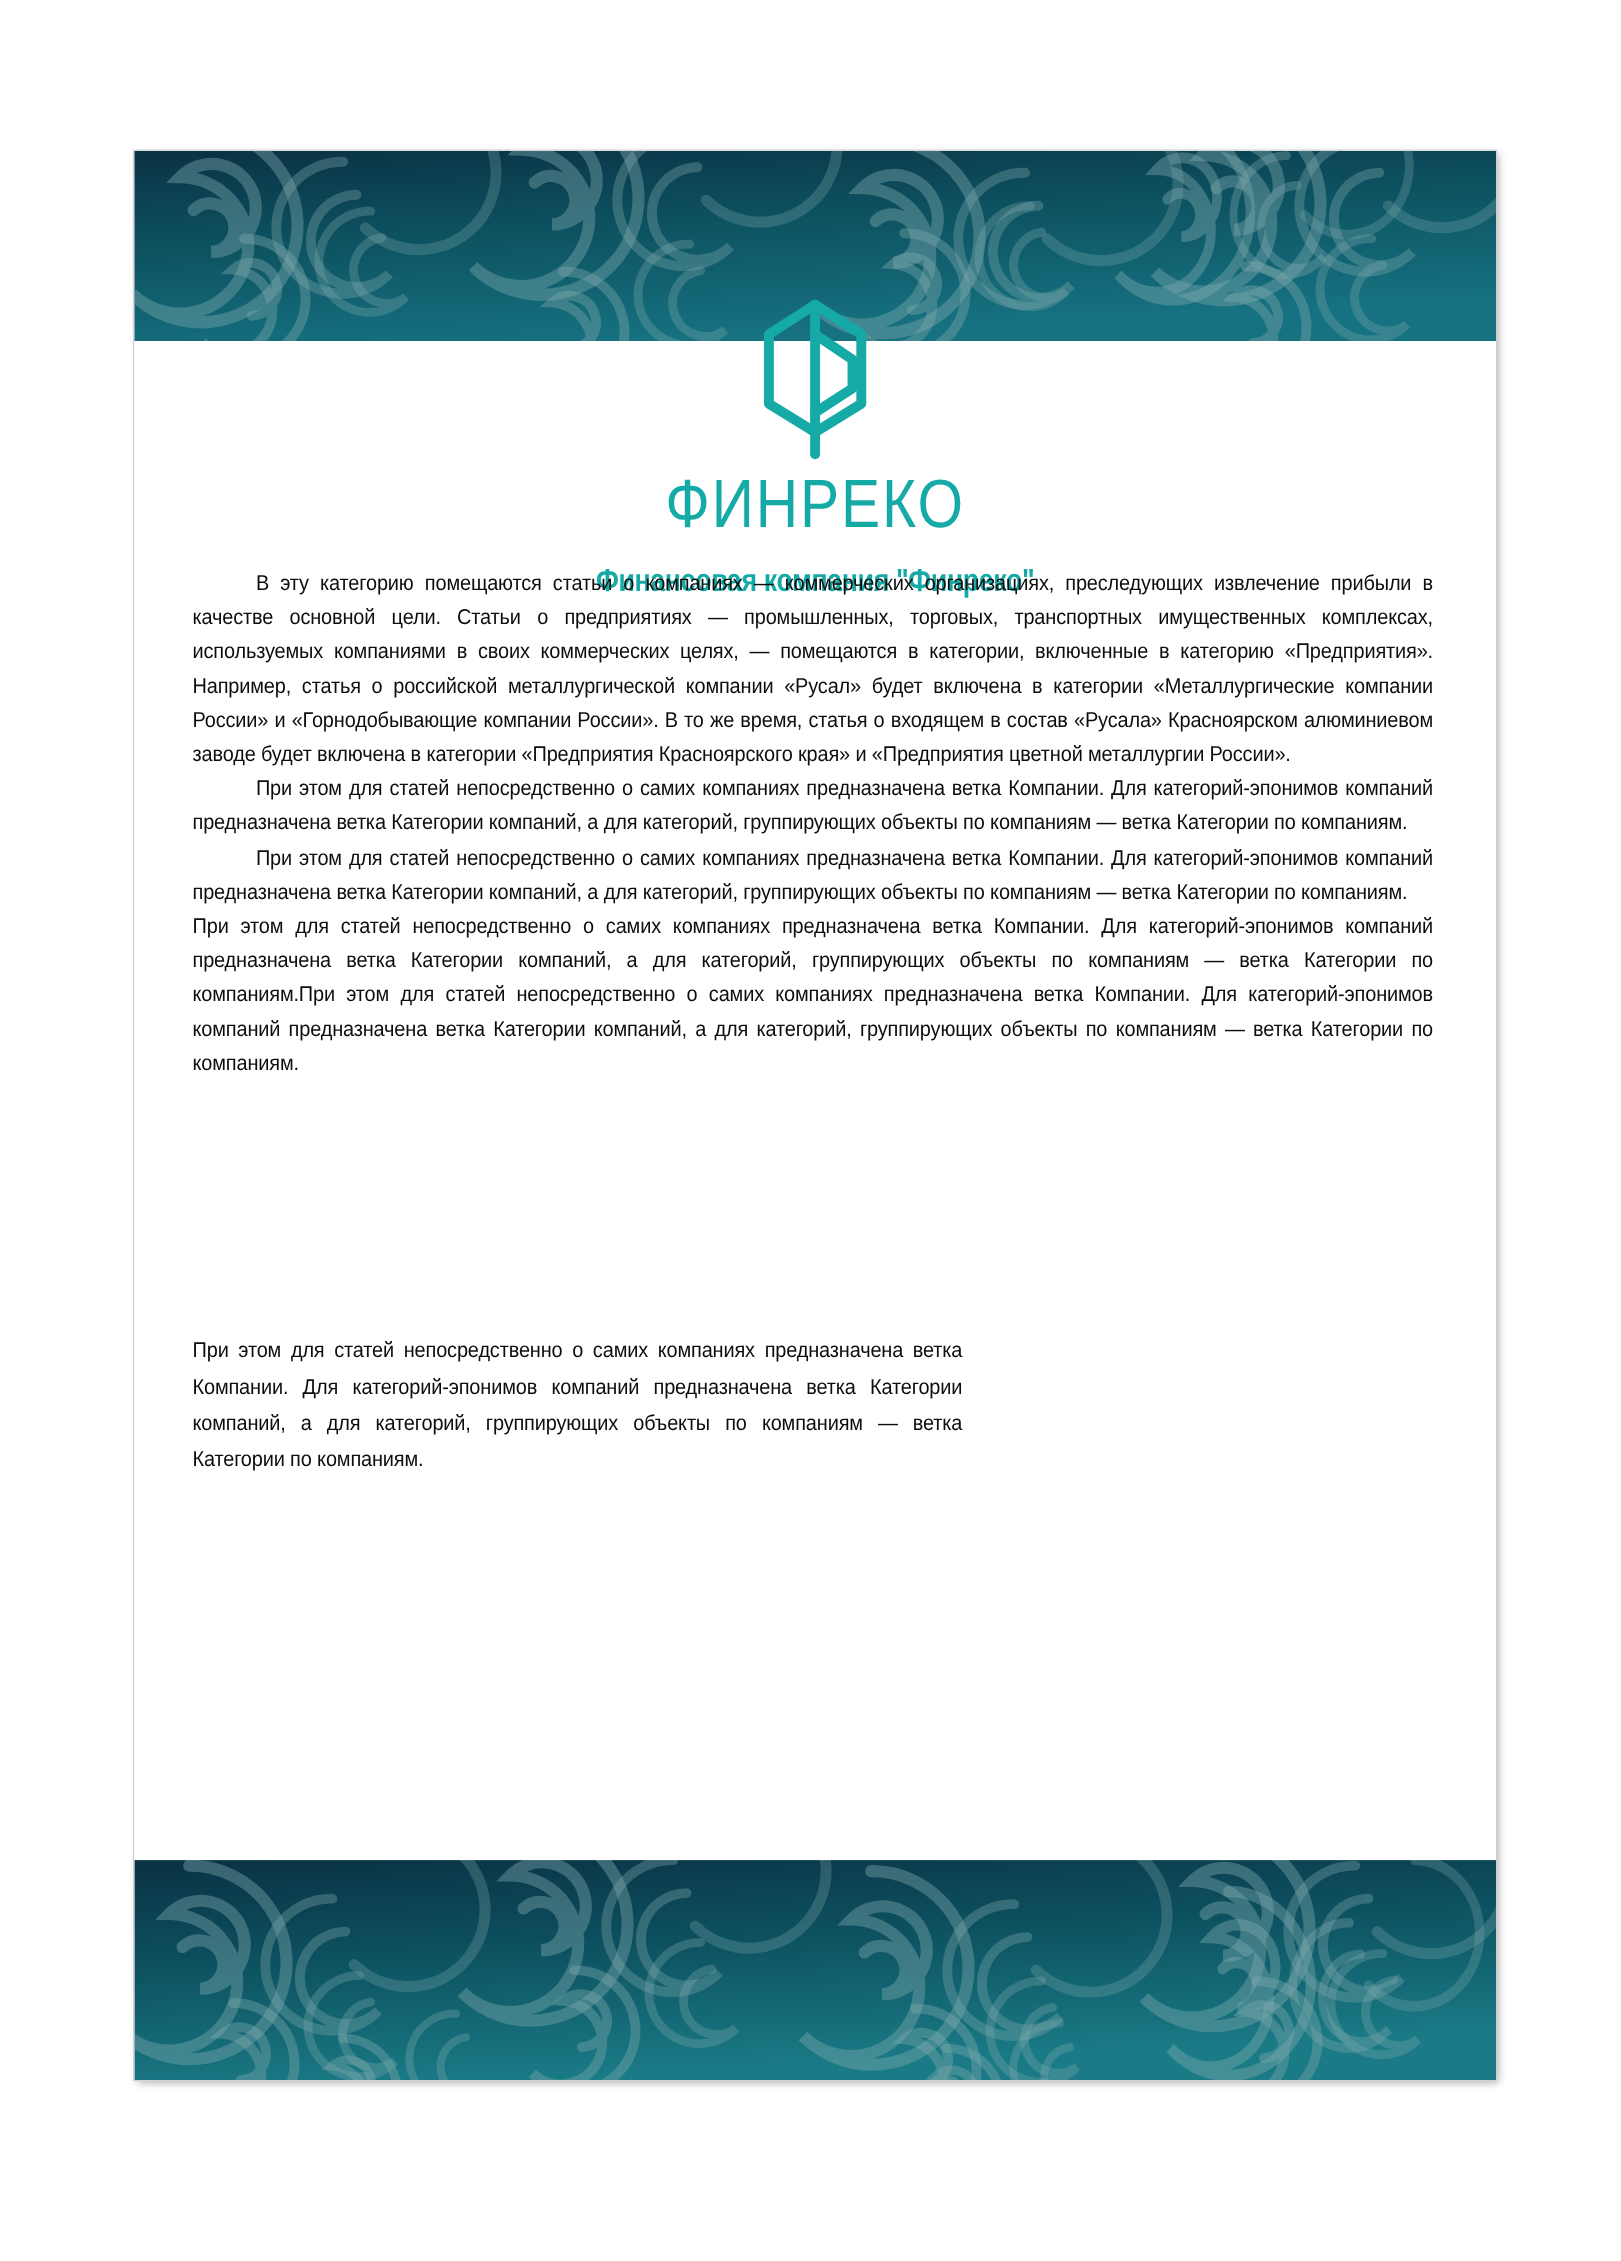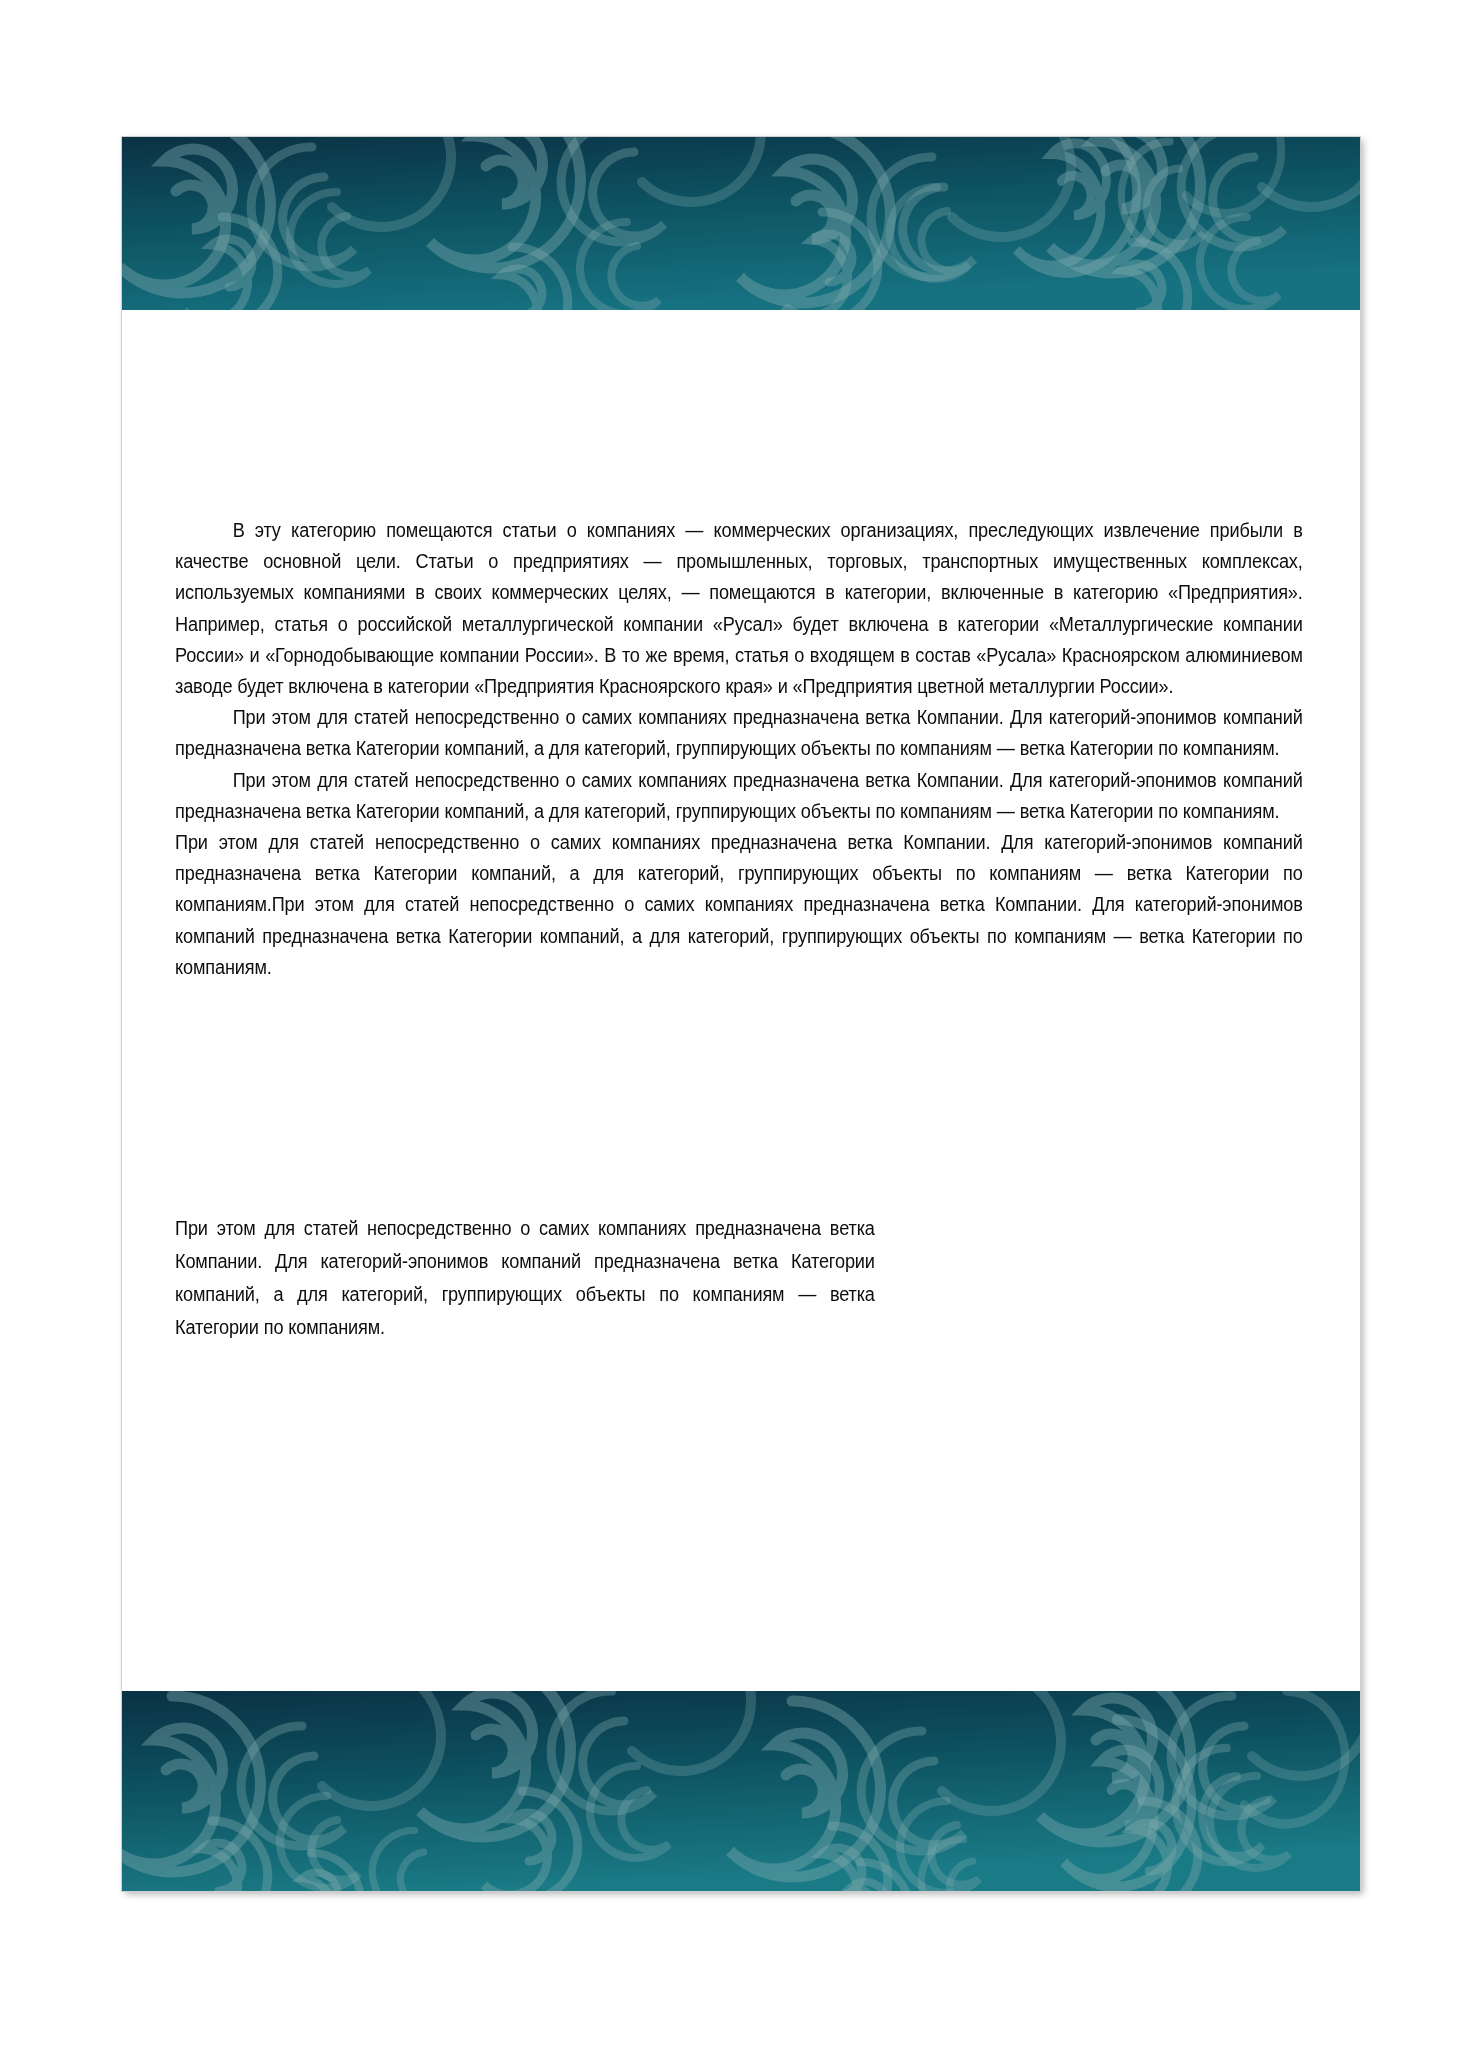--- a/index.html
+++ b/index.html
@@ -129,20 +129,37 @@
         <use href="#swirlSetA" x="870" y="-50"></use>
         <use href="#swirlSetB" x="40" y="-40"></use>
         <use href="#swirlSetB" x="330" y="-10"></use>
         <use href="#swirlSetB" x="640" y="-45"></use>
         <use href="#swirlSetB" x="950" y="-15"></use>
         <use href="#swirlSetA" x="1060" y="-35" transform="scale(0.8,0.9)"></use>
       </g>
     </svg>
   </div>
 
+  <div id="logo-block">
+
+    <svg id="logo-mark" width="108" height="148" viewBox="0 0 108 148">
+
+      <path d="M54 6 L96 33 L96 96 L54 122 L12 96 L12 33 Z" fill="none" stroke="#16aaa6" stroke-width="9" stroke-linejoin="round"></path>
+      <path d="M54 6 L54 142" fill="none" stroke="#16aaa6" stroke-width="9" stroke-linecap="round"></path>
+      <path d="M54 33 L88 56 L88 82 L54 104" fill="none" stroke="#16aaa6" stroke-width="9" stroke-linejoin="round" stroke-linecap="round"></path>
+    </svg>
+
+    <svg id="wordmark" width="310" height="68" viewBox="0 0 310 68">
+      <text x="155" y="56" text-anchor="middle" font-family="'Liberation Sans', sans-serif" font-size="62" font-weight="400" letter-spacing="2" fill="#16aaa6" transform="scale(0.86,1)" transform-origin="155 56">ФИНРЕКО</text>
+    </svg>
+
+    <svg id="tagline-wrap" width="700" height="40" viewBox="0 0 700 40">
+      <text x="350" y="30" text-anchor="middle" font-family="'Liberation Sans', sans-serif" font-size="29" font-weight="700" letter-spacing="-0.4" fill="#16aaa6" transform="scale(0.84,1)" transform-origin="350 30">Финансовая компания "Финреко"</text>
+    </svg>
+  </div>
 
   <div id="content">
     <p class="para indent">В эту категорию помещаются статьи о компаниях — коммерческих организациях, преследующих извлечение прибыли в качестве основной цели. Статьи о предприятиях — промышленных, торговых, транспортных имущественных комплексах, используемых компаниями в своих коммерческих целях, — помещаются в категории, включенные в категорию «Предприятия». Например, статья о российской металлургической компании «Русал» будет включена в категории «Металлургические компании России» и «Горнодобывающие компании России». В то же время, статья о входящем в состав «Русала» Красноярском алюминиевом заводе будет включена в категории «Предприятия Красноярского края» и «Предприятия цветной металлургии России».</p>
     <p class="para indent">При этом для статей непосредственно о самих компаниях предназначена ветка Компании. Для категорий-эпонимов компаний предназначена ветка Категории компаний, а для категорий, группирующих объекты по компаниям — ветка Категории по компаниям.</p>
     <p class="para indent">При этом для статей непосредственно о самих компаниях предназначена ветка Компании. Для категорий-эпонимов компаний предназначена ветка Категории компаний, а для категорий, группирующих объекты по компаниям — ветка Категории по компаниям.</p>
     <p class="para plain">При этом для статей непосредственно о самих компаниях предназначена ветка Компании. Для категорий-эпонимов компаний предназначена ветка Категории компаний, а для категорий, группирующих объекты по компаниям — ветка Категории по компаниям.При этом для статей непосредственно о самих компаниях предназначена ветка Компании. Для категорий-эпонимов компаний предназначена ветка Категории компаний, а для категорий, группирующих объекты по компаниям — ветка Категории по компаниям.</p>
   </div>
 
   <div id="final-block">
     <p class="para plain">При этом для статей непосредственно о самих компаниях предназначена ветка Компании. Для категорий-эпонимов компаний предназначена ветка Категории компаний, а для категорий, группирующих объекты по компаниям — ветка Категории по компаниям.</p>

